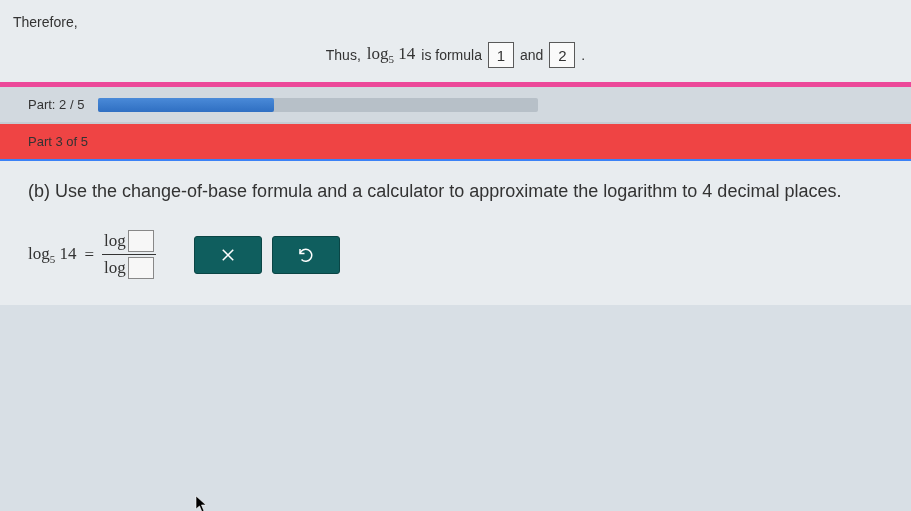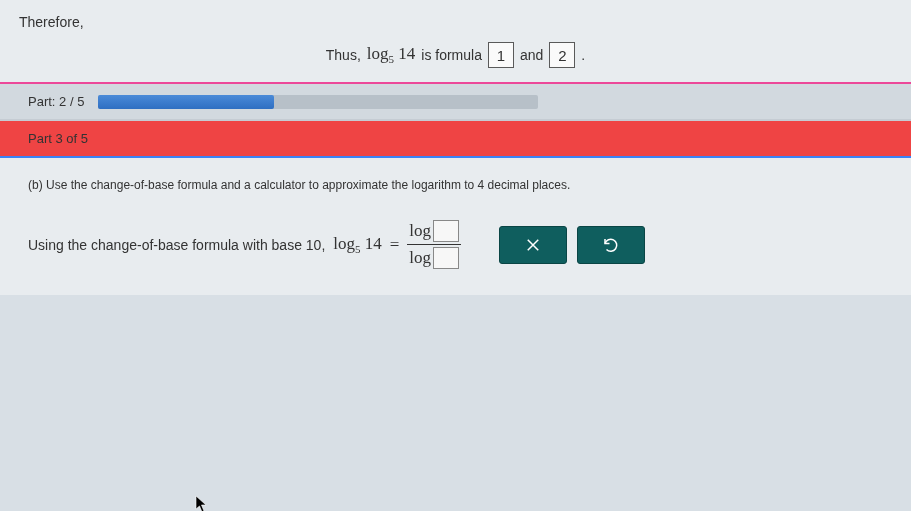--- a/index.html
+++ b/index.html
@@ -6,22 +6,22 @@
   body {
     font-family: Verdana, Geneva, sans-serif;
     background: #d8dfe5;
     width: 911px;
     height: 511px;
     overflow: hidden;
     color: #333;
   }
   .panel {
     background: #e8ecef;
-    border-bottom: 2px solid #ec4899;
-    padding: 14px 19px;
+    border-bottom: 5px solid #ec4899;
+    padding: 14px 13px;
   }
   .therefore {
     font-size: 14px;
     margin-bottom: 12px;
   }
   .math-line {
     font-family: "Times New Roman", serif;
     font-size: 18px;
     margin-left: 30px;
     margin-bottom: 16px;
@@ -78,21 +78,21 @@
     background: #ef4444;
     border-bottom: 2px solid #3b82f6;
     padding: 10px 28px;
     font-size: 13px;
   }
   .question-block {
     background: #e8ecef;
     padding: 20px 28px 24px 28px;
   }
   .qtext {
-    font-size: 12px;
+    font-size: 18px;
     margin-bottom: 26px;
   }
   .formula-row {
     display: flex;
     align-items: center;
     gap: 20px;
   }
   .formula-lead {
     font-size: 14px;
     display: flex;
@@ -177,21 +177,20 @@
     <div class="progress-fill" style="width:40%"></div>
   </div>
 </div>
 
 <div class="part-header">Part 3 of 5</div>
 
 <div class="question-block">
   <div class="qtext">(b) Use the change-of-base formula and a calculator to approximate the logarithm to 4 decimal places.</div>
   <div class="formula-row">
     <div class="formula-lead">
-      <span>Using the change-of-base formula with base 10,</span>
       <span class="mathbit" style="font-family:'Times New Roman',serif;font-size:17px;">log<span class="sub">5</span> 14</span>
       <span style="font-family:'Times New Roman',serif;font-size:17px;">=</span>
       <span class="frac">
         <span class="num">
           <span>log</span>
           <span class="input-box"></span>
         </span>
         <span class="bar"></span>
         <span class="den">
           <span>log</span>

